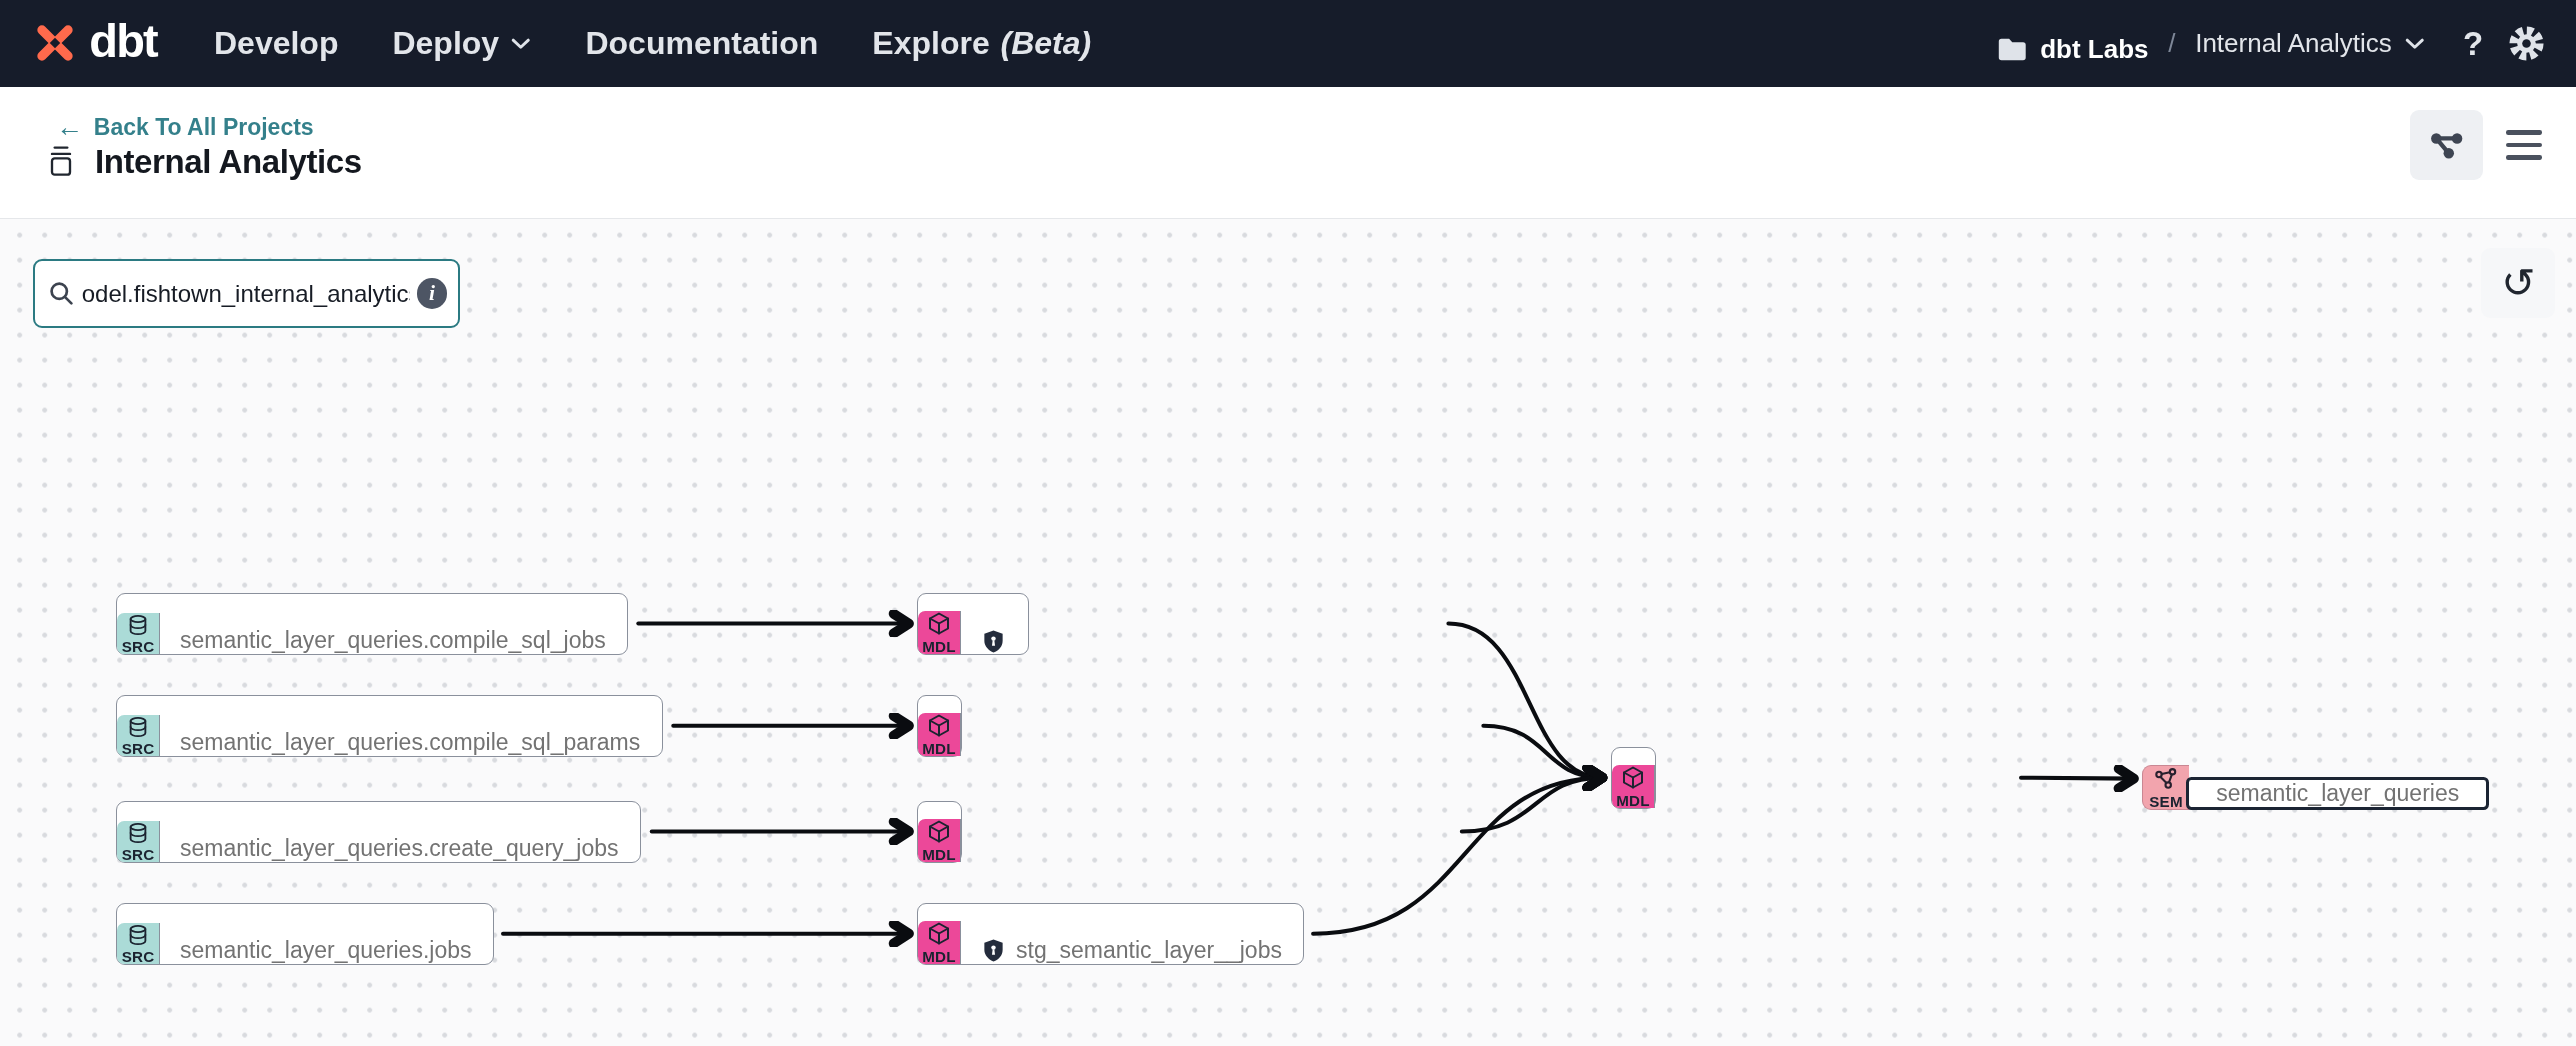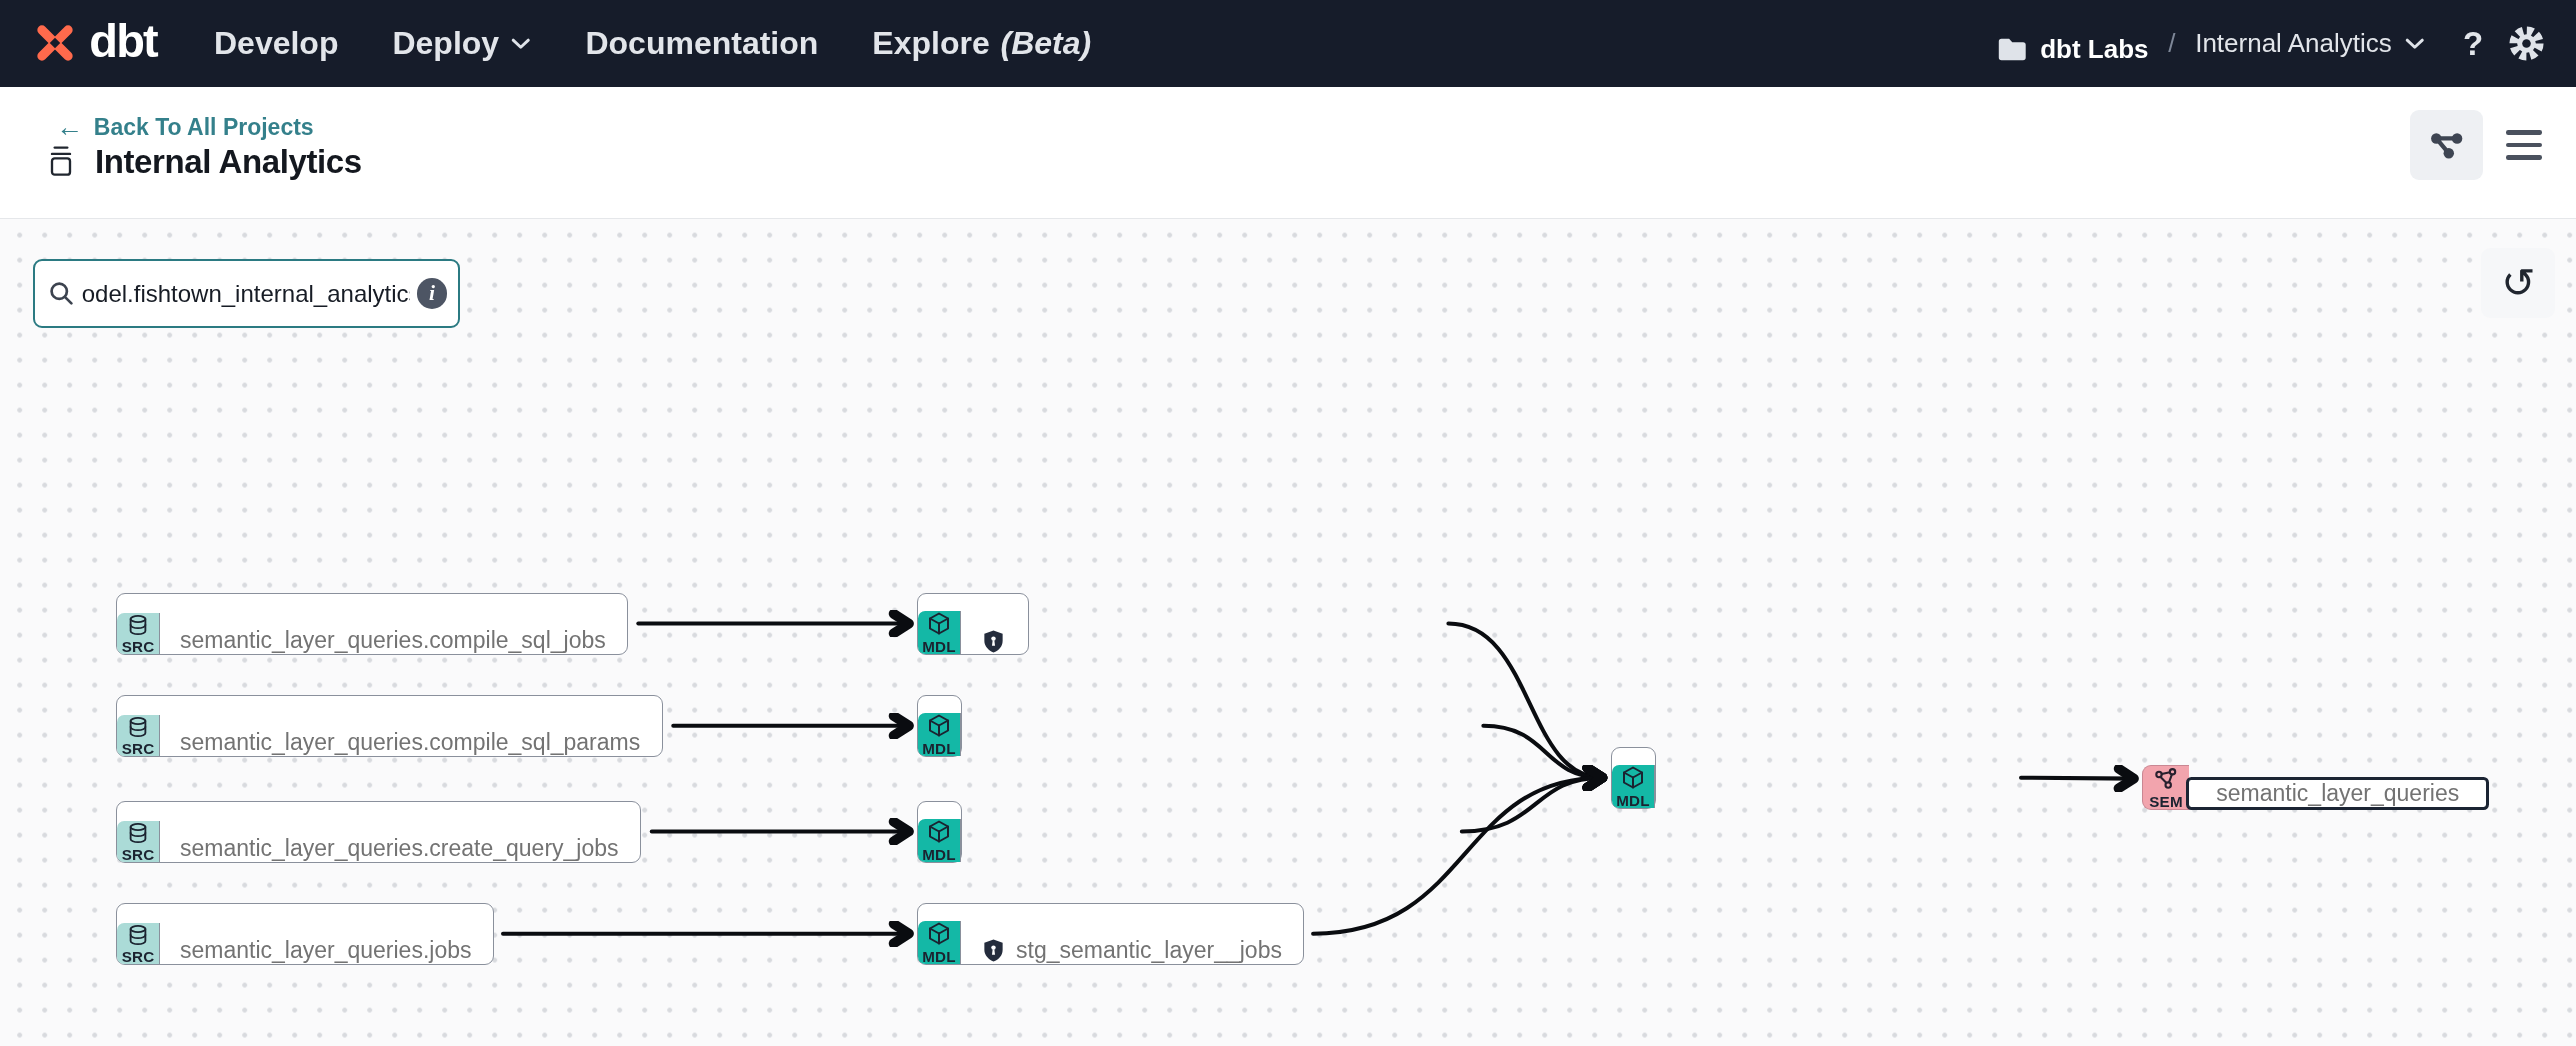--- a/index.html
+++ b/index.html
@@ -84,21 +84,21 @@
   .node .badge{
     flex:0 0 42px;width:42px;border-right:1.8px solid #8a909c;border-radius:7.2px 0 0 7.2px;
     display:flex;flex-direction:column;align-items:center;justify-content:center;gap:1.8px;
   }
   .badge-label{font-size:15.2px;font-weight:700;color:#1b2330;line-height:1;letter-spacing:0.2px;}
   .node .body{
     display:flex;align-items:center;gap:10px;padding:0 21.5px 0 20px;
     font-size:23px;color:#737373;white-space:nowrap;
   }
   .kind-source .badge{background:#abdbd7;}
-  .kind-model .badge{background:#14b8a6;}
+  .kind-model .badge{background:#ec4899;}
   .kind-semantic{border:none;border-radius:0;background:transparent;}
   .kind-semantic .badge{
     background:#f2a4ad;border:1.8px solid #c98793;border-right:none;
     border-radius:9px 0 0 9px;flex-basis:46px;width:46px;
   }
   .kind-semantic .body{
     background:#ffffff;border:3.6px solid #1b2433;border-radius:5.4px;margin-left:-2.7px;padding:0 27px;
   }
 </style>
 </head>

